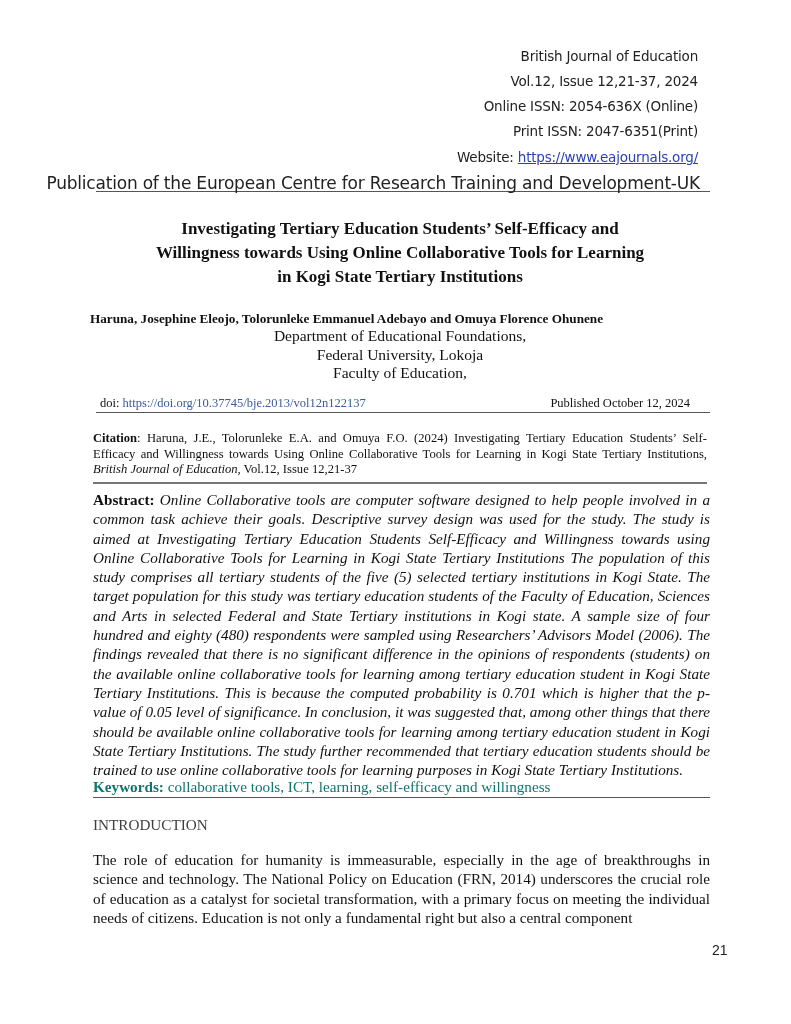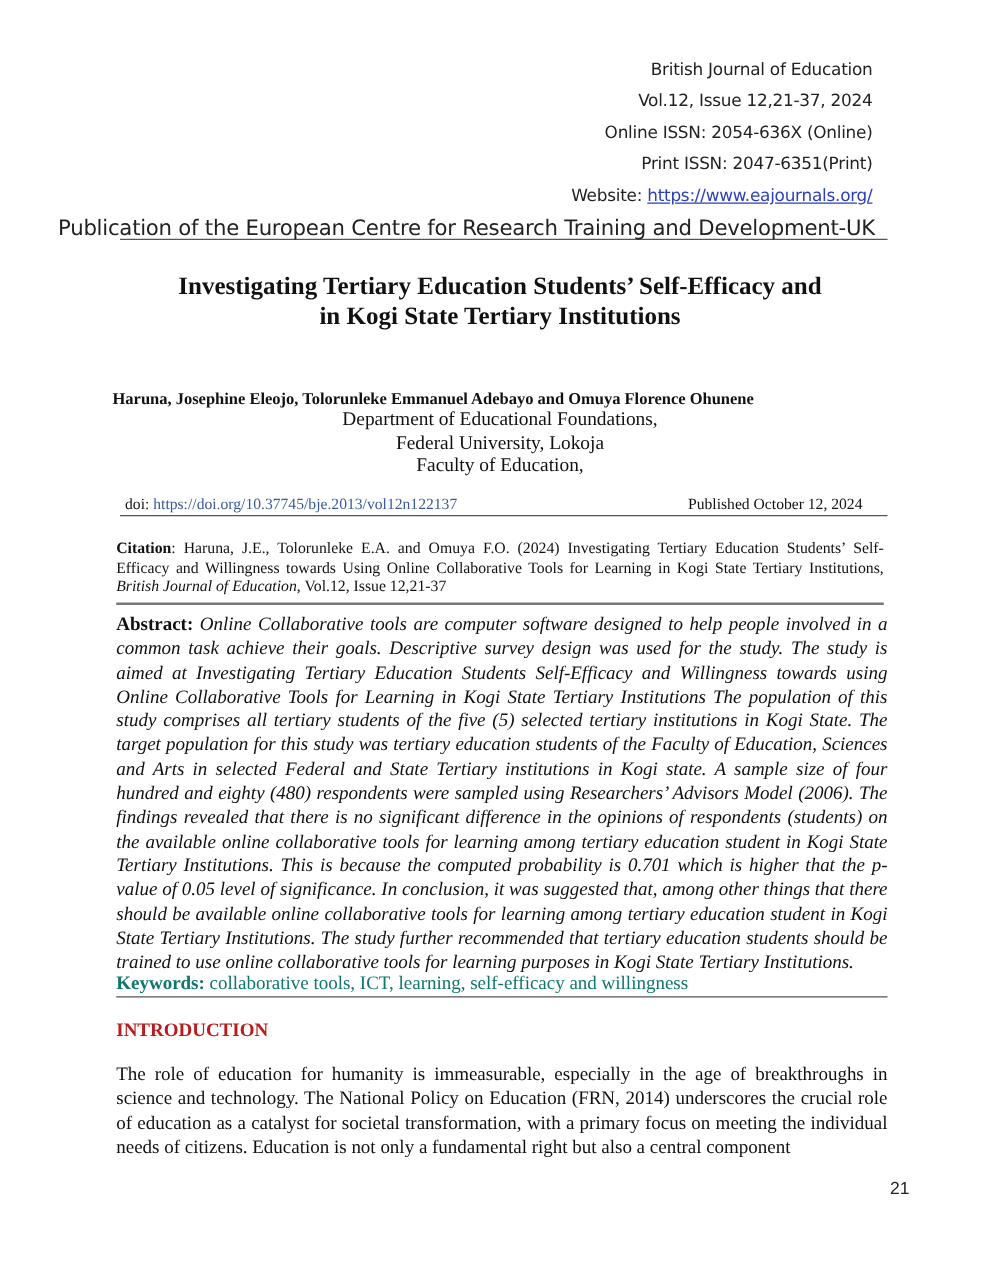--- a/index.html
+++ b/index.html
@@ -4,41 +4,41 @@
   <style>
     html, body { margin: 0; padding: 0; background: #ffffff; }
     body { width: 791px; height: 1024px; position: relative; overflow: hidden; color: #1a1a1a; }
     .page { position: absolute; left: 0; top: 0; width: 791px; height: 1024px; }
 
     .hdr { position: absolute; right: 93px; text-align: right; font-family: "DejaVu Sans", sans-serif; font-size: 13.5px; color: #222; line-height: 16px; white-space: nowrap; letter-spacing: -0.2px; }
     .hdr a { color: #2a3fb8; text-decoration: underline; }
     .pub-line { position: absolute; left: 96px; top: 172px; width: 614px; height: 19px; border-bottom: 1.5px solid #555; }
     .pub-text { position: absolute; right: 10px; top: 1px; font-family: "DejaVu Sans", sans-serif; font-size: 17px; color: #222; white-space: nowrap; letter-spacing: -0.2px; }
 
-    .title { position: absolute; left: 90px; width: 620px; top: 217px; text-align: center; font-family: "Liberation Serif", serif; font-weight: bold; font-size: 20px; line-height: 24px; color: #111; }
+    .title { position: absolute; left: 90px; width: 620px; top: 217px; text-align: center; font-family: "Liberation Serif", serif; font-weight: bold; font-size: 17px; line-height: 24px; color: #111; }
     .title div { white-space: nowrap; }
 
     .authors { position: absolute; left: 90px; width: 620px; top: 311px; font-family: "Liberation Serif", serif; font-weight: bold; font-size: 13.2px; color: #111; white-space: nowrap; }
     .affil { position: absolute; left: 90px; width: 620px; top: 327px; text-align: center; font-family: "Liberation Serif", serif; font-size: 15.5px; line-height: 18.5px; color: #111; }
 
     .doi-row { position: absolute; left: 96px; width: 614px; top: 396px; height: 16px; border-bottom: 1.5px solid #555; font-family: "Liberation Serif", serif; font-size: 12.5px; color: #111; }
     .doi-row .doi { position: absolute; left: 4px; top: 0; white-space: nowrap; }
     .doi-row .doi a { color: #3a5a9a; text-decoration: none; }
     .doi-row .published { position: absolute; right: 20px; top: 0; white-space: nowrap; }
 
     .citation { position: absolute; left: 93px; width: 614px; top: 431px; font-family: "Liberation Serif", serif; font-size: 12.6px; line-height: 15.5px; color: #111; text-align: justify; padding-bottom: 4px; border-bottom: 2.5px solid #777; }
     .citation b { font-weight: bold; }
 
     .abstract { position: absolute; left: 93px; width: 617px; top: 490px; font-family: "Liberation Serif", serif; font-size: 15.2px; line-height: 19.3px; color: #111; text-align: justify; }
     .abstract .lbl { font-weight: bold; font-style: normal; }
     .abstract .body { font-style: italic; }
     .keywords { position: absolute; left: 93px; width: 617px; top: 778px; font-family: "Liberation Serif", serif; font-size: 15.2px; line-height: 18px; color: #0f766e; border-bottom: 1.5px solid #555; padding-bottom: 1px; white-space: nowrap; }
     .keywords .lbl { font-weight: bold; }
 
-    .intro-h { position: absolute; left: 93px; top: 816px; font-family: "Liberation Serif", serif; font-weight: bold; font-size: 15.2px; color: #b91c1c; }
+    .intro-h { position: absolute; left: 93px; top: 816px; font-family: "Liberation Serif", serif; font-weight: normal; font-size: 15.2px; color: #404040; }
     .intro-p { position: absolute; left: 93px; width: 617px; top: 850px; font-family: "Liberation Serif", serif; font-size: 15.2px; line-height: 19.3px; color: #111; text-align: justify; }
 
     .pagenum { position: absolute; left: 680px; top: 942px; font-family: "Liberation Sans", sans-serif; font-size: 14px; color: #222; margin-left: 32px; }
   </style>
 </head>
 <body>
 
 <div class="page">
 
   <div class="hdr" style="top:48px;">British Journal of Education</div>
@@ -48,20 +48,21 @@
   <div class="hdr" style="top:149px;">
     <span>Website: </span><a>https://www.eajournals.org/</a>
   </div>
 
   <div class="pub-line">
     <span class="pub-text">Publication of the European Centre for Research Training and Development-UK</span>
   </div>
 
   <div class="title">
     <div>Investigating Tertiary Education Students’ Self-Efficacy and</div>
+    <div>Willingness towards Using Online Collaborative Tools for Learning</div>
     <div>in Kogi State Tertiary Institutions</div>
   </div>
 
   <div class="authors">Haruna, Josephine Eleojo, Tolorunleke Emmanuel Adebayo and Omuya Florence Ohunene</div>
   <div class="affil">
     <div>Department of Educational Foundations,</div>
     <div>Federal University, Lokoja</div>
     <div>Faculty of Education,</div>
   </div>
 

